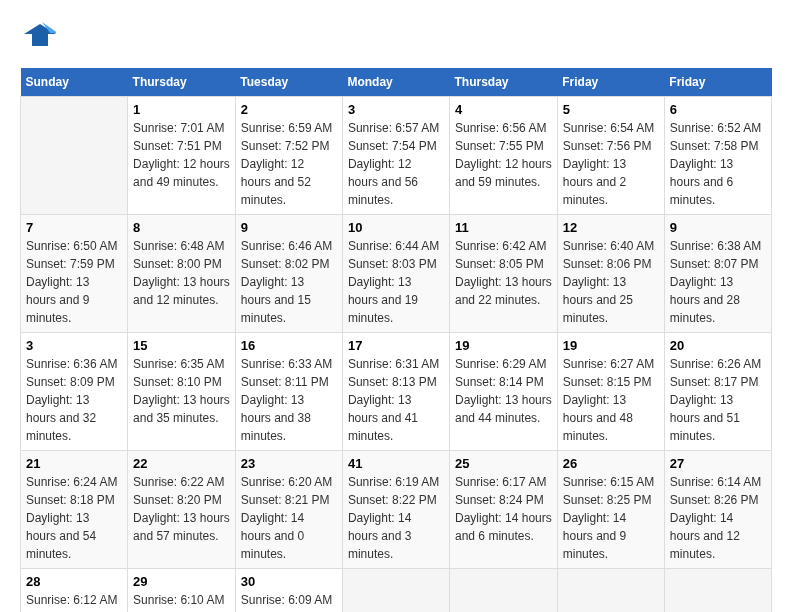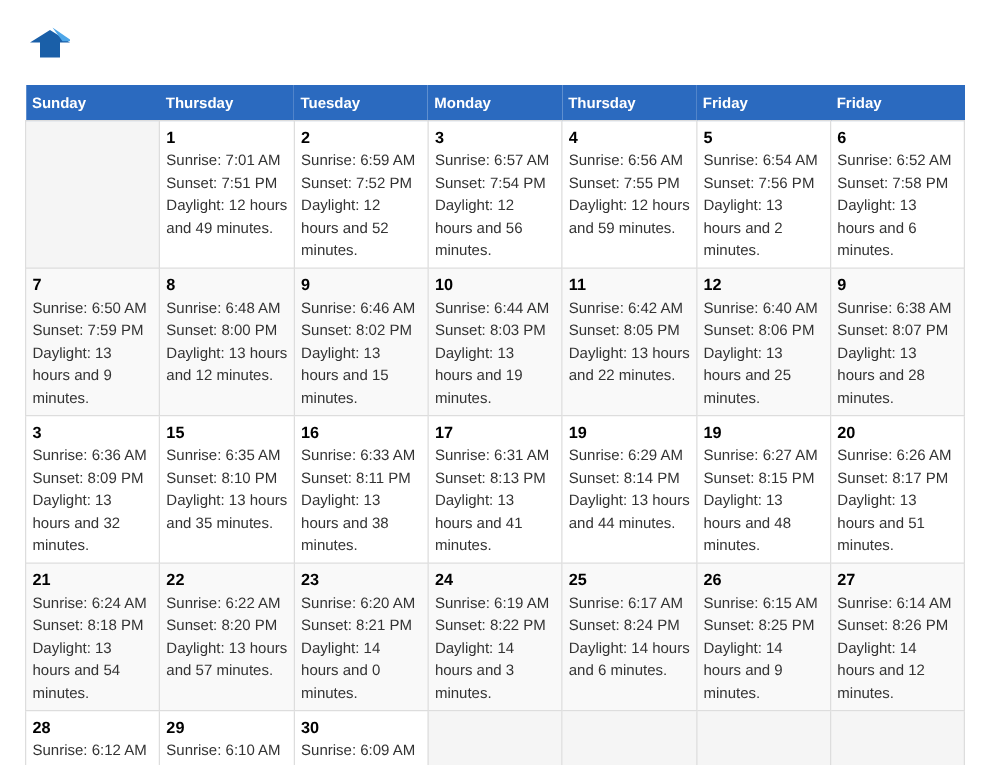--- a/index.html
+++ b/index.html
@@ -213,21 +213,21 @@
         </td>
         <td>
           <span class="day-num">22</span>
           <div class="day-detail">Sunrise: 6:22 AM<br>Sunset: 8:20 PM<br>Daylight: 13 hours and 57 minutes.</div>
         </td>
         <td>
           <span class="day-num">23</span>
           <div class="day-detail">Sunrise: 6:20 AM<br>Sunset: 8:21 PM<br>Daylight: 14 hours and 0 minutes.</div>
         </td>
         <td>
-          <span class="day-num">24</span>
+          <span class="day-num">41</span>
           <div class="day-detail">Sunrise: 6:19 AM<br>Sunset: 8:22 PM<br>Daylight: 14 hours and 3 minutes.</div>
         </td>
         <td>
           <span class="day-num">25</span>
           <div class="day-detail">Sunrise: 6:17 AM<br>Sunset: 8:24 PM<br>Daylight: 14 hours and 6 minutes.</div>
         </td>
         <td>
           <span class="day-num">26</span>
           <div class="day-detail">Sunrise: 6:15 AM<br>Sunset: 8:25 PM<br>Daylight: 14 hours and 9 minutes.</div>
         </td>

